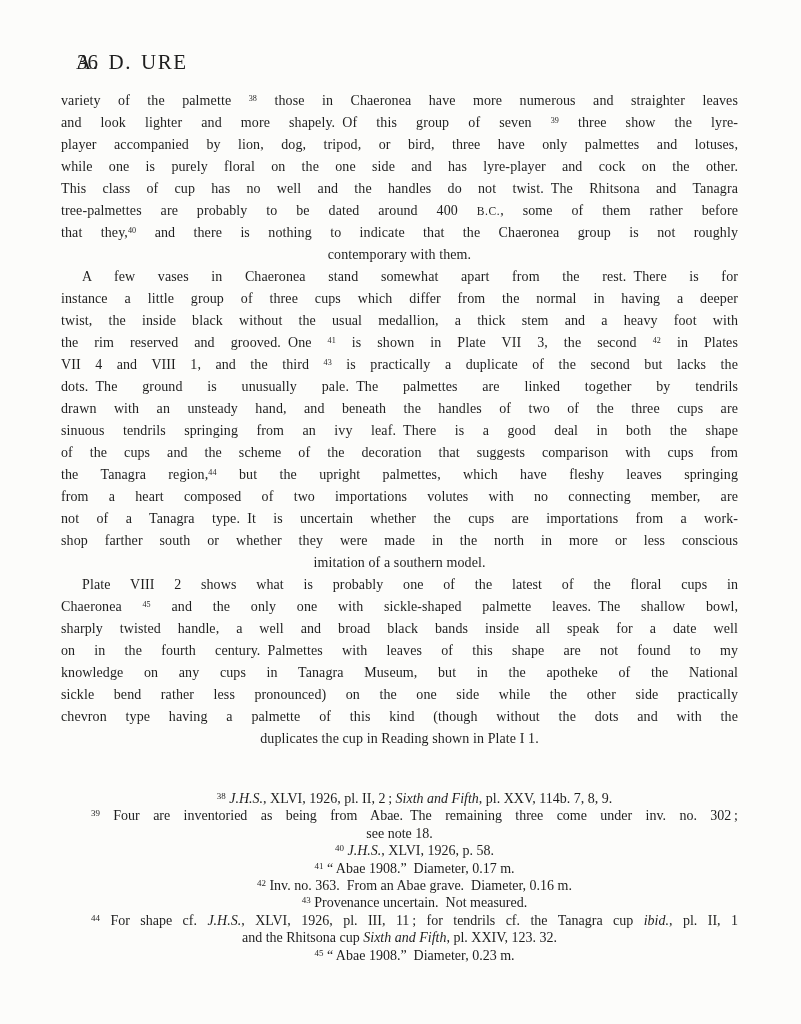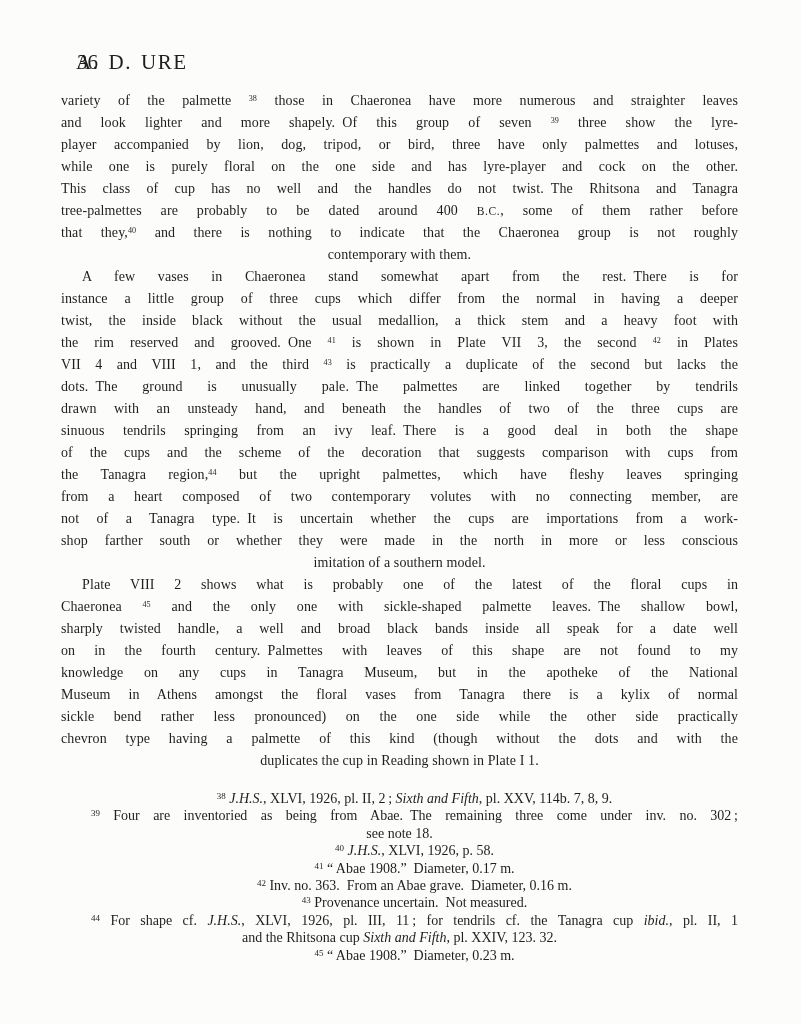--- a/index.html
+++ b/index.html
@@ -53,32 +53,31 @@
         <div class="line just indent"><span>A few vases in Chaeronea stand somewhat apart from the rest. There is for</span></div>
         <div class="line just"><span>instance a little group of three cups which differ from the normal in having a deeper</span></div>
         <div class="line just"><span>twist, the inside black without the usual medallion, a thick stem and a heavy foot with</span></div>
         <div class="line just"><span>the rim reserved and grooved. One </span><span class="sup">41</span><span> is shown in Plate VII 3, the second </span><span class="sup">42</span><span> in Plates</span></div>
         <div class="line just"><span>VII 4 and VIII 1, and the third </span><span class="sup">43</span><span> is practically a duplicate of the second but lacks the</span></div>
         <div class="line just"><span>dots. The ground is unusually pale. The palmettes are linked together by tendrils</span></div>
         <div class="line just"><span>drawn with an unsteady hand, and beneath the handles of two of the three cups are</span></div>
         <div class="line just"><span>sinuous tendrils springing from an ivy leaf. There is a good deal in both the shape</span></div>
         <div class="line just"><span>of the cups and the scheme of the decoration that suggests comparison with cups from</span></div>
         <div class="line just"><span>the Tanagra region,</span><span class="sup">44</span><span> but the upright palmettes, which have fleshy leaves springing</span></div>
-        <div class="line just"><span>from a heart composed of two contemporary volutes with no connecting member, are</span></div>
+        <div class="line just"><span>from a heart composed of two importations volutes with no connecting member, are</span></div>
         <div class="line just"><span>not of a Tanagra type. It is uncertain whether the cups are importations from a work-</span></div>
         <div class="line just"><span>shop farther south or whether they were made in the north in more or less conscious</span></div>
         <div class="line"><span>imitation of a southern model.</span></div>
       </div>
       <div>
         <div class="line just indent"><span>Plate VIII 2 shows what is probably one of the latest of the floral cups in</span></div>
         <div class="line just"><span>Chaeronea </span><span class="sup">45</span><span> and the only one with sickle-shaped palmette leaves. The shallow bowl,</span></div>
         <div class="line just"><span>sharply twisted handle, a well and broad black bands inside all speak for a date well</span></div>
         <div class="line just"><span>on in the fourth century. Palmettes with leaves of this shape are not found to my</span></div>
         <div class="line just"><span>knowledge on any cups in Tanagra Museum, but in the apotheke of the National</span></div>
-        <div class="line just"><span>Museum in Athens amongst the floral vases from Tanagra there is a kylix of normal</span></div>
         <div class="line just"><span>sickle bend rather less pronounced) on the one side while the other side practically</span></div>
         <div class="line just"><span>chevron type having a palmette of this kind (though without the dots and with the</span></div>
         <div class="line"><span>duplicates the cup in Reading shown in Plate I 1.</span></div>
       </div>
     </main>
 
   <section class="footnotes" id="footnotes-block">
       <div>
         <div class="line indent"><span class="sup">38</span><span> </span><span class="i">J.H.S.</span><span>, XLVI, 1926, pl. II, 2 ; </span><span class="i">Sixth and Fifth</span><span>, pl. XXV, 114b. 7, 8, 9.</span></div>
       </div>

